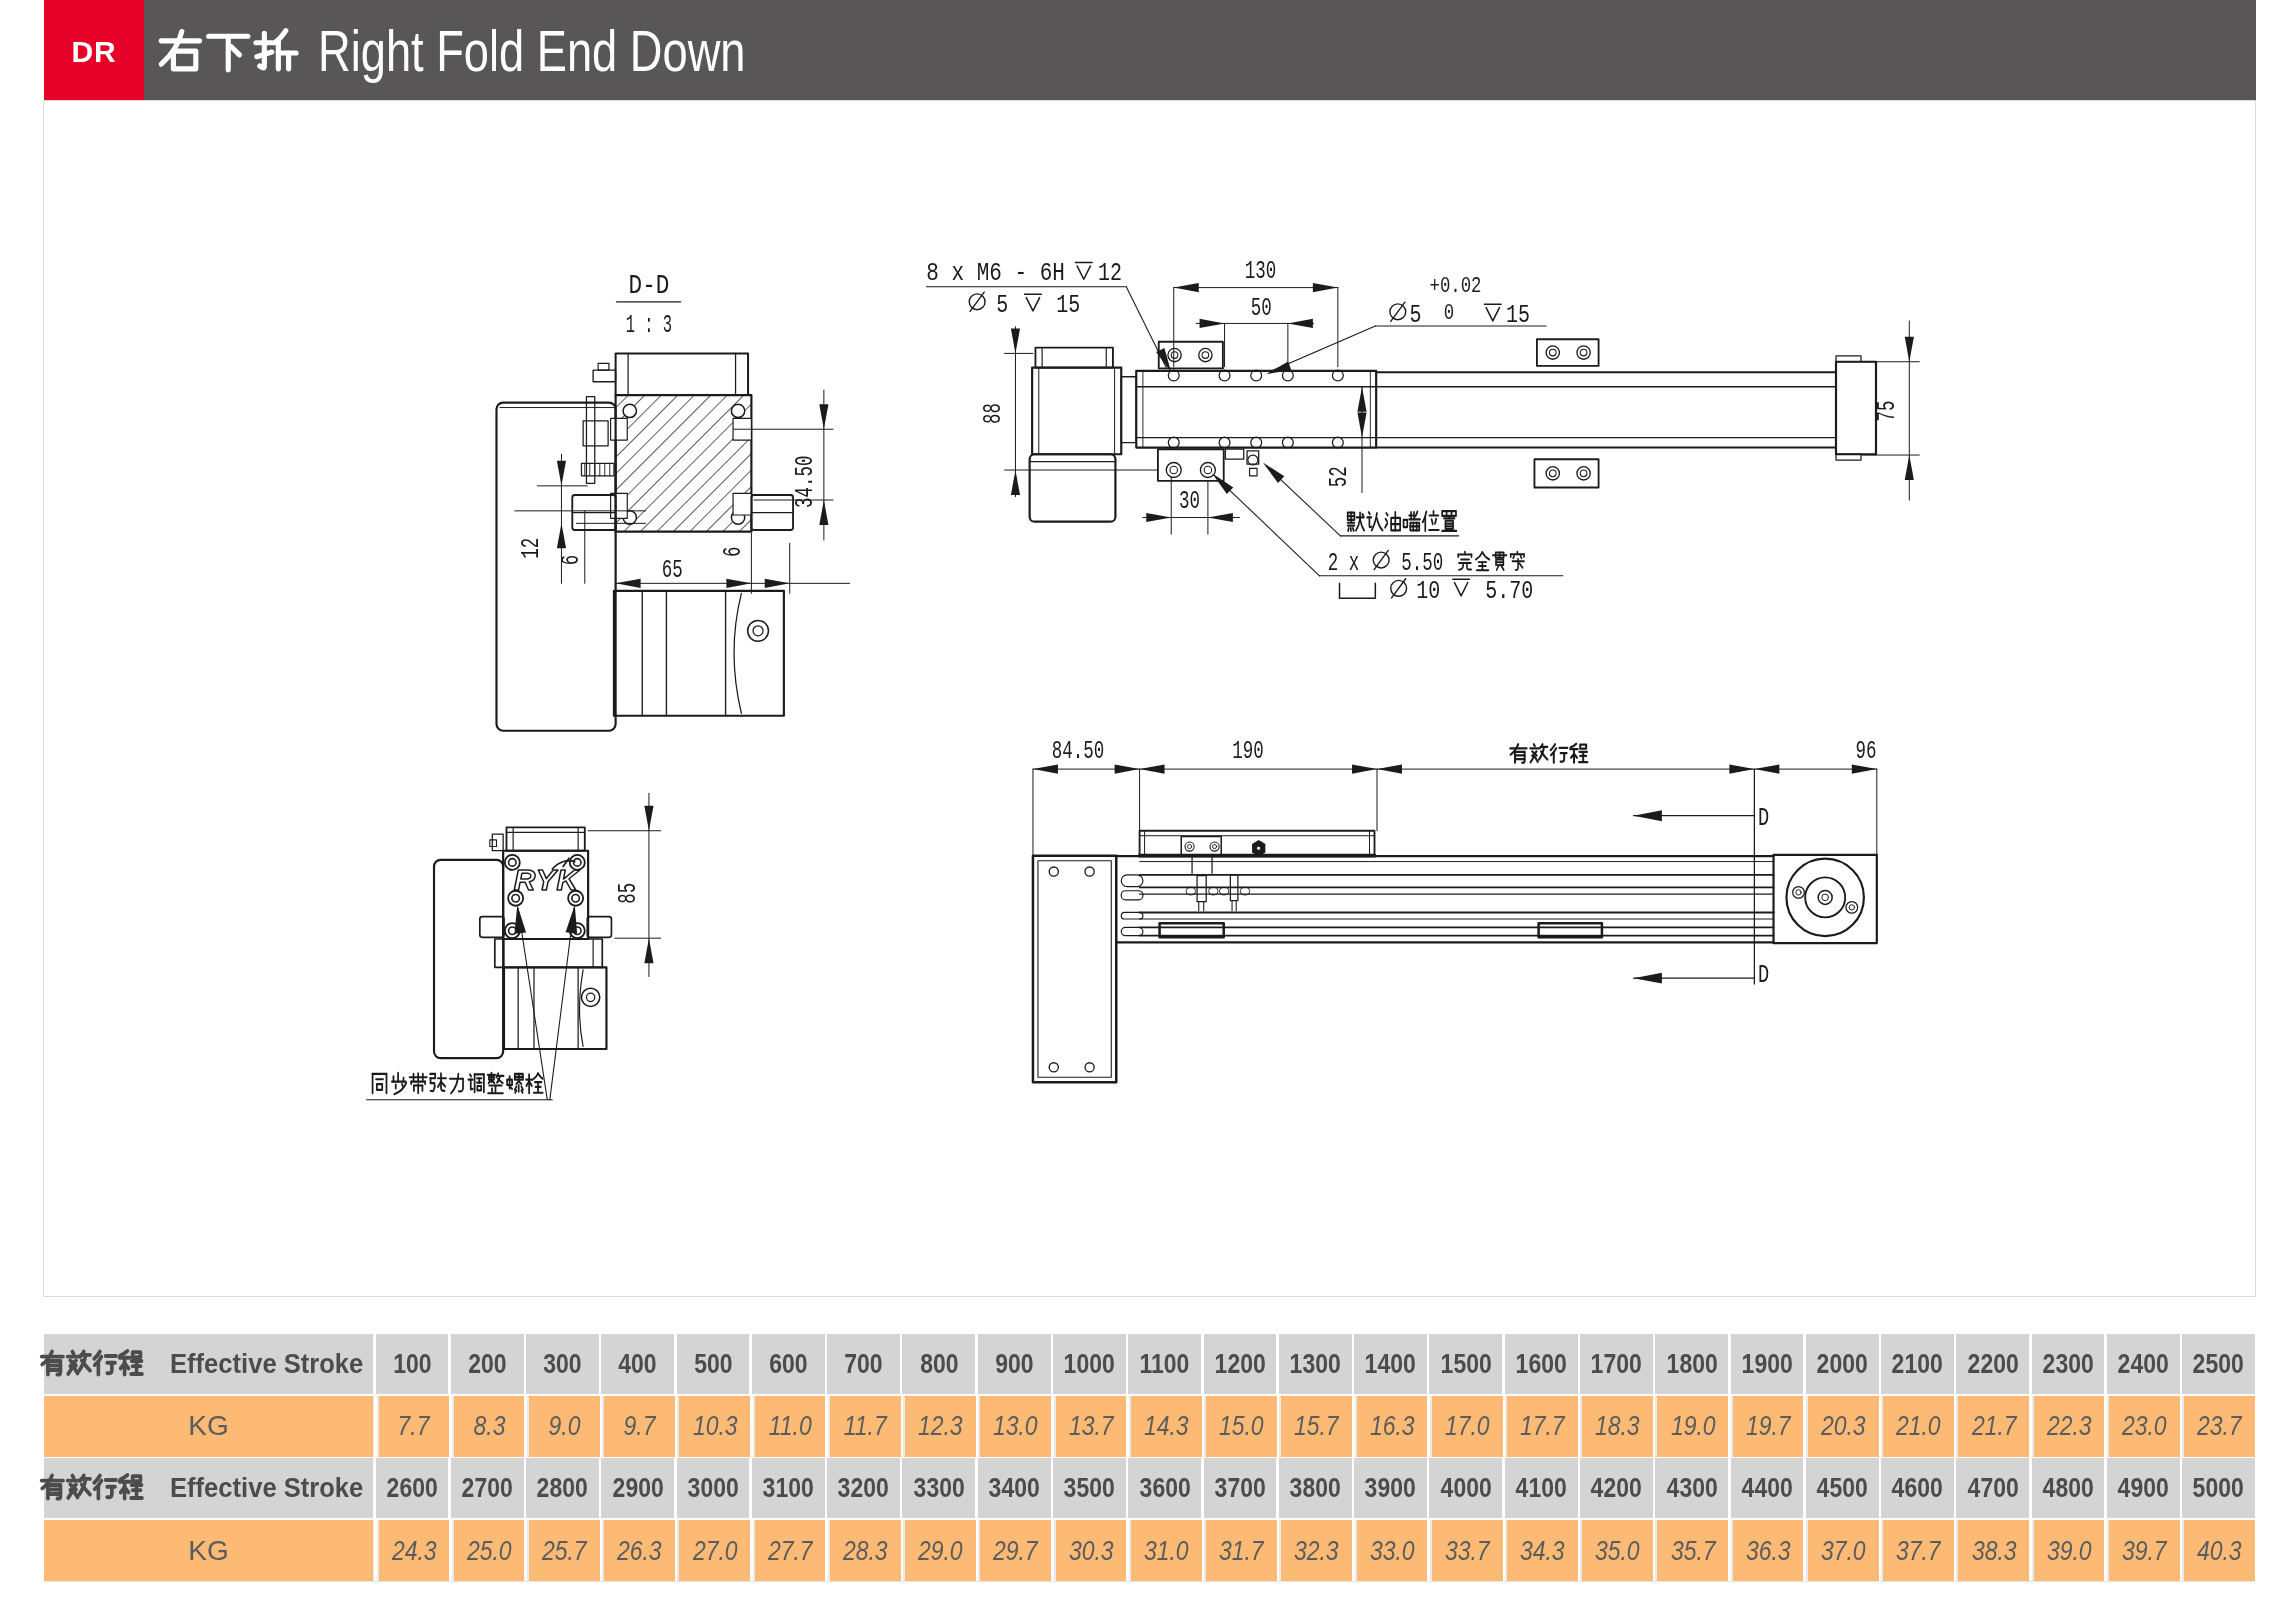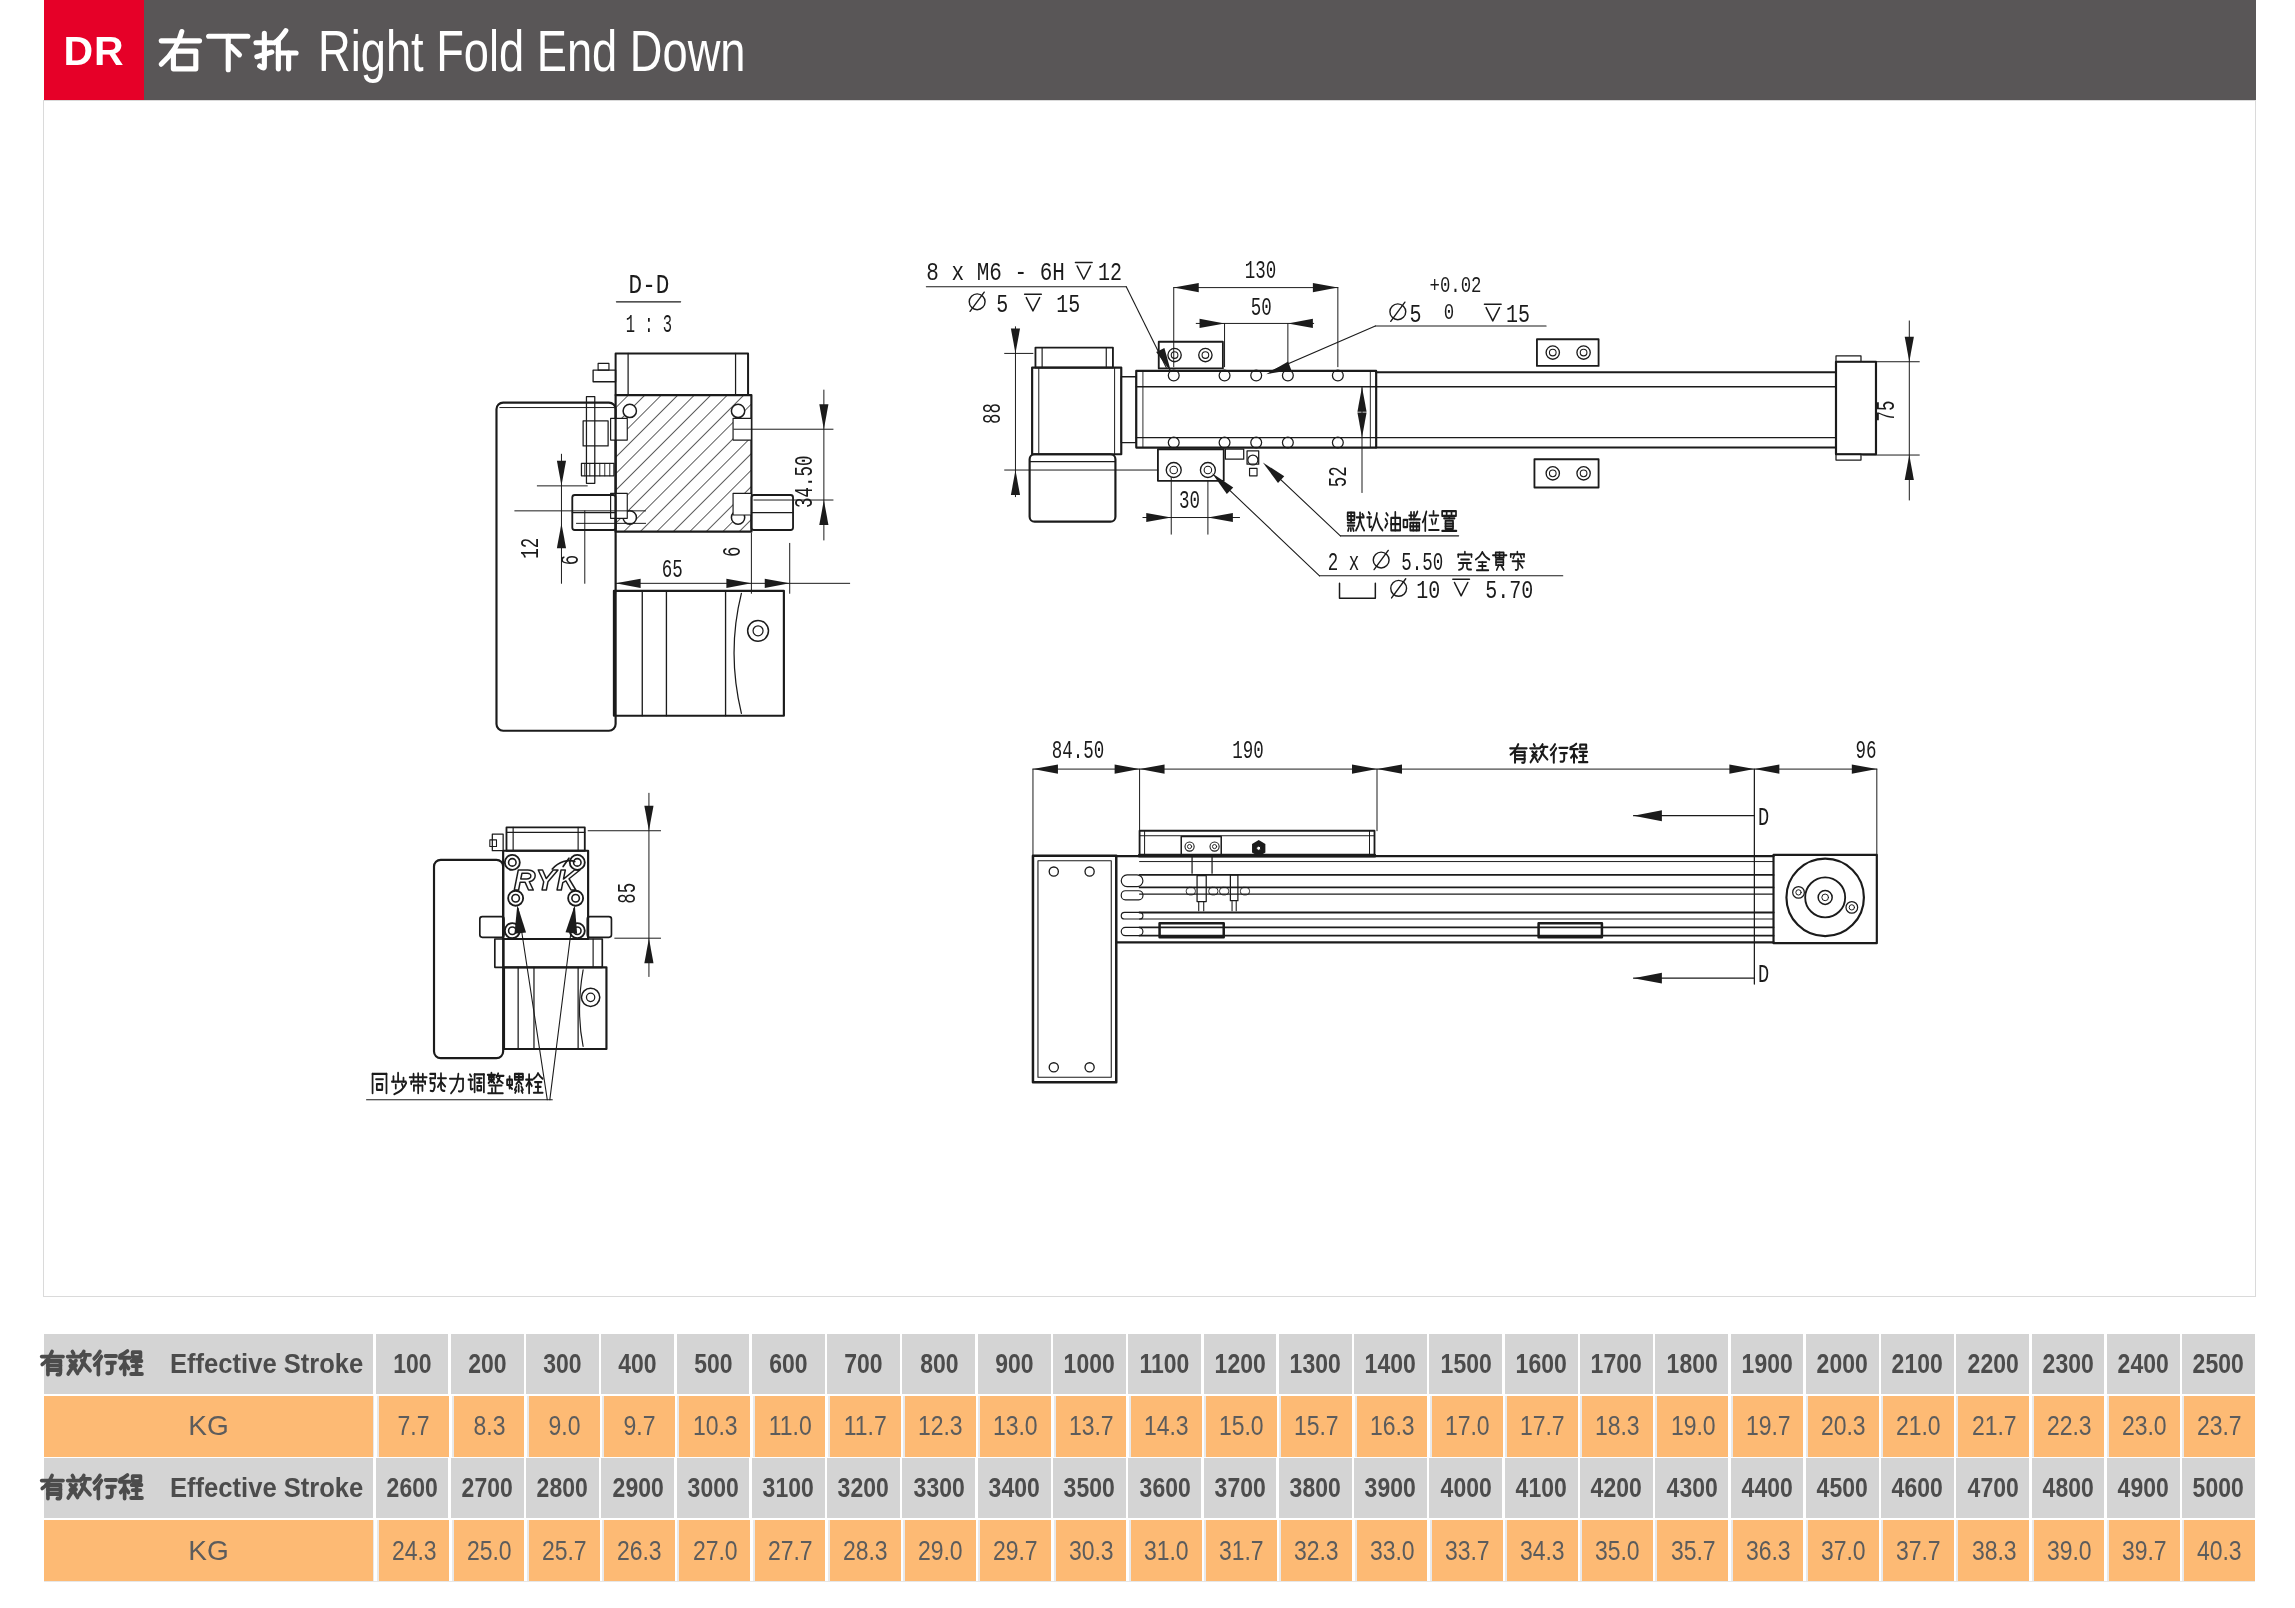--- a/index.html
+++ b/index.html
@@ -1,29 +1,29 @@
 <!DOCTYPE html>
 <html style="font-size:13.3px"><head><meta charset="utf-8"><style>
 html,body{margin:0;padding:0;background:#fff;}
 body{width:2295px;height:1609px;position:relative;font-family:"Liberation Sans",sans-serif;overflow:hidden;}
 .redbox{position:absolute;left:44px;top:0;width:100px;height:100px;background:#e60028;}
 .bar{position:absolute;left:144px;top:0;width:2112px;height:100px;background:#595657;}
 .title-lat{position:absolute;left:318px;top:0;height:100px;line-height:102px;color:#fff;font-size:58px;transform:scaleX(0.78);transform-origin:0 0;white-space:nowrap;}
-.dr{position:absolute;left:44px;top:0;width:100px;height:100px;line-height:103px;text-align:center;color:#fff;font-size:41px;font-weight:bold;letter-spacing:0.8px;}
+.dr{position:absolute;left:44px;top:0;width:100px;height:100px;line-height:103px;text-align:center;color:#fff;font-size:30px;font-weight:bold;letter-spacing:0.8px;}
 .frame{position:absolute;left:43px;top:100px;width:2211px;height:1195px;border:0.8px solid #dadada;background:#fff;}
 .ovl{position:absolute;left:0;top:0;}
 .tbl{position:absolute;left:44px;top:1334px;width:2211px;}
 .trow{display:flex;margin-bottom:1.7px;}
 .trow .c0{width:329px;flex:0 0 329px;display:flex;align-items:center;justify-content:center;white-space:nowrap;}
 .trow .c{flex:1 1 0;margin-left:2.5px;display:flex;align-items:center;justify-content:center;}
 .gray{height:60px;}
 .gray .c0,.gray .c{background:#d4d4d4;color:#4c4c4c;font-weight:bold;font-size:28px;}
 .white{height:61px;}
 .white .c0,.white .c{background:#fdba74;color:#5c5c5c;font-size:28px;}
-.white .c{border-left:2.5px solid #e9e9e9;}
+.white .c{border-left:2.5px solid #e9e9e9;font-style:italic;}
 .white .c0{border-right:1.7px solid #e9e9e9;}
 .r4{border-bottom:1.7px solid #e7e7e7;}
 .cnhdr{margin-right:6.7px;position:relative;top:1.7px;}
 .n{display:inline-block;transform:scaleX(0.82);}
 .ehdr{display:inline-block;transform:scaleX(0.93);transform-origin:0 50%;font-size:27.5px;}
 .gray .c0 span{display:inline-block;}
 </style></head>
 <body>
 <div class="dr-wrap">
 <div class="redbox"></div>

